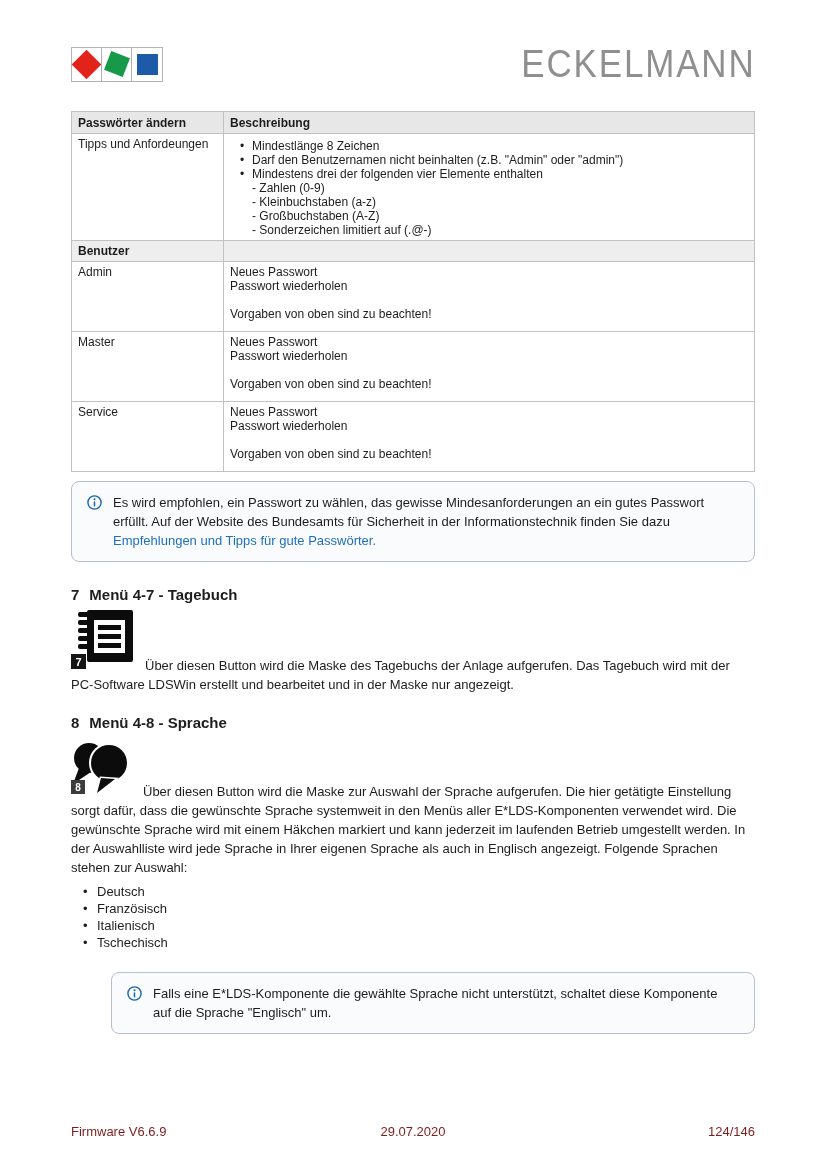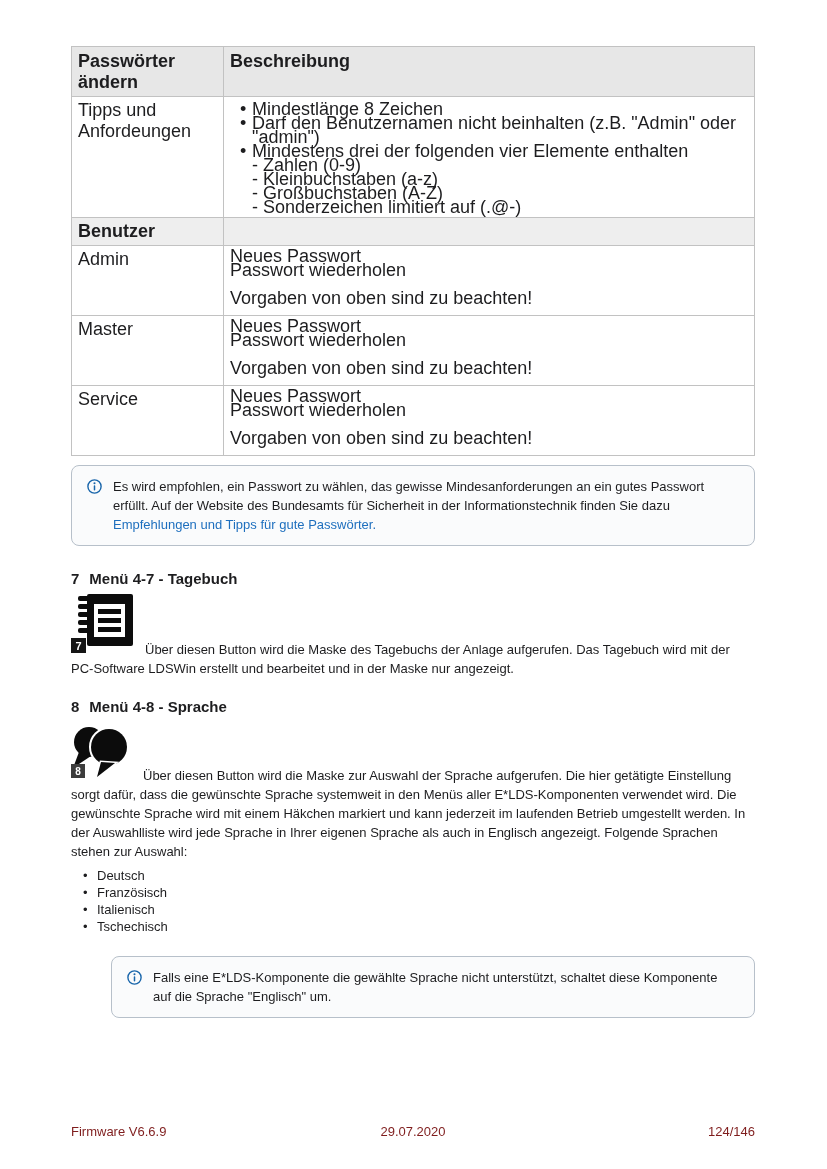--- a/index.html
+++ b/index.html
@@ -22,21 +22,21 @@
   .sq-red   { width: 21px; height: 21px; background: #e2231a; transform: rotate(45deg); }
   .sq-green { width: 20px; height: 20px; background: #169a49; transform: rotate(21deg); }
   .sq-blue  { width: 21px; height: 21px; background: #1d5ba9; }
   .wordmark {
     font-size: 38px; color: #8f8f8f; letter-spacing: 2px;
     transform: scaleX(0.92); transform-origin: right center;
     white-space: nowrap; font-weight: 400; line-height: 1;
   }
 
   
-  table.pw { border-collapse: collapse; width: 100%; table-layout: fixed; font-size: 18px; }
+  table.pw { border-collapse: collapse; width: 100%; table-layout: fixed; font-size: 12px; }
   table.pw td { border: 1px solid #c2c2c2; vertical-align: top; padding: 3px 6px; }
   table.pw col.c1 { width: 152px; }
   tr.thead td { background: #e7e7e7; font-weight: bold; height: 22px; padding-top: 4px; }
   tr.section td { background: #eeeeee; height: 20px; font-weight: bold; }
   td.desc { padding-left: 8px; }
   ul.tips { list-style: none; margin: 2px 0 0 0; padding: 0 0 0 8px; }
   ul.tips li { position: relative; padding-left: 14px; line-height: 14px; }
   ul.tips li::before { content: "\2022"; position: absolute; left: 2px; top: 0; }
   .subitems { padding-left: 22px; }
   .subitems div { line-height: 14px; }
@@ -76,20 +76,34 @@
   }
   .footer .f-left { flex: 1; text-align: left; }
   .footer .f-center { flex: 1; text-align: center; }
   .footer .f-right { flex: 1; text-align: right; }
 </style>
 </head>
 <body>
 
 <div class="page">
 
+  <div class="header">
+    <div class="logo-strip">
+      <div class="logo-cell">
+          <span class="sq-red"></span>
+        </div>
+      <div class="logo-cell">
+          <span class="sq-green"></span>
+        </div>
+      <div class="logo-cell">
+          <span class="sq-blue"></span>
+        </div>
+    </div>
+    <div class="wordmark">ECKELMANN</div>
+  </div>
 
   <table class="pw">
     <colgroup>
         <col class="c1">
         <col>
       </colgroup>
     <tbody>
         <tr class="thead">
       <td>Passwörter ändern</td>
       <td>Beschreibung</td>

